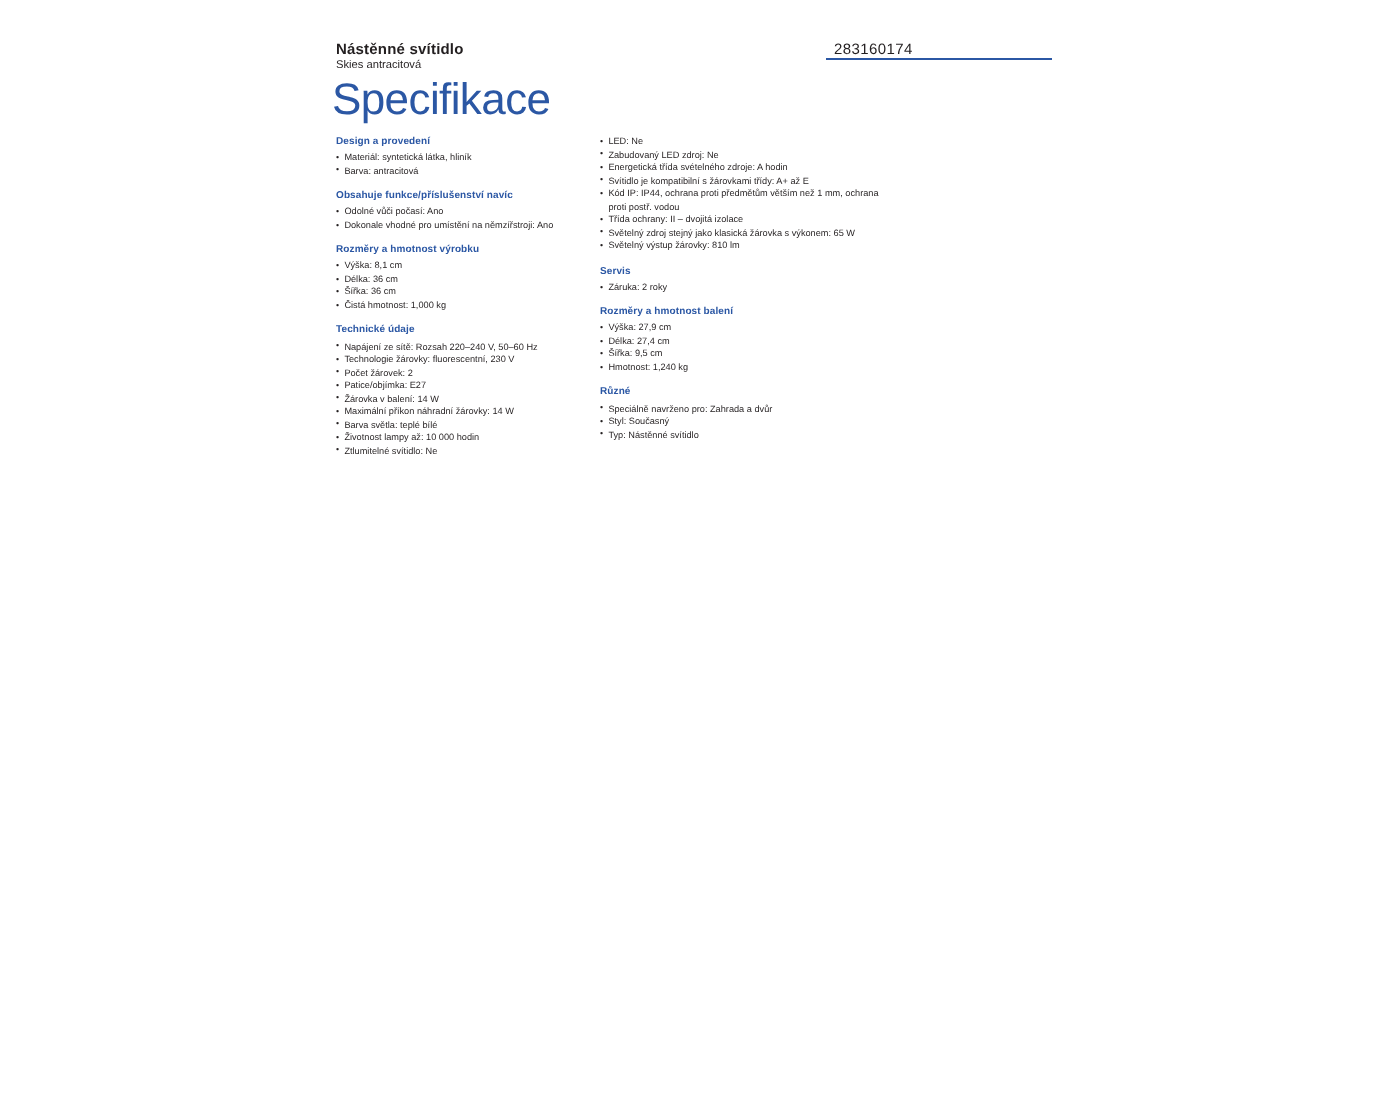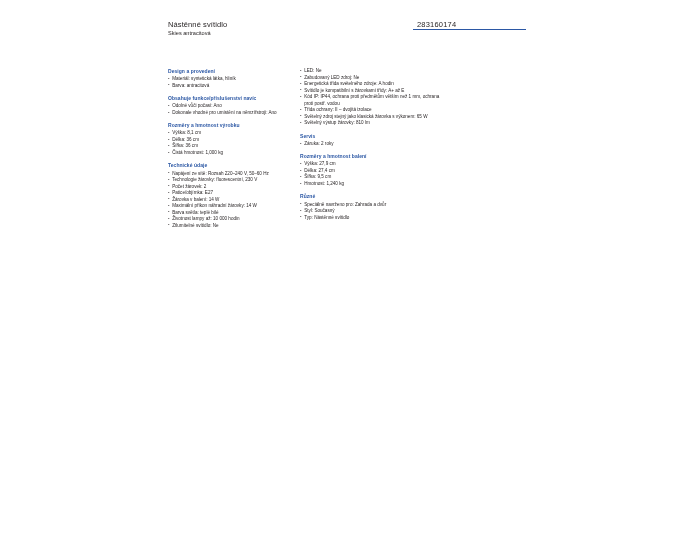--- a/index.html
+++ b/index.html
@@ -23,21 +23,21 @@
 
   
   .header {
     position: absolute;
     left: 168px;
     top: 20px;
     width: 360px;
   }
   .prod-name {
     font-size: 7.5px;
-    font-weight: normal;
+    font-weight: bold;
     color: #231f20;
     line-height: 1.25;
     letter-spacing: 0.1px;
   }
   .prod-sub {
     font-size: 5.6px;
     color: #231f20;
     line-height: 1.3;
     margin-top: 0.5px;
   }
@@ -125,20 +125,21 @@
 
 <div class="page">
 
   <div class="header">
     <div class="prod-name">Nástěnné svítidlo</div>
     <div class="prod-sub">Skies antracitová</div>
   </div>
   <div class="code-box"></div>
   <div class="code-text">283160174</div>
 
+  <div class="title">Specifikace</div>
 
   <div class="col col-left">
 
     <div class="sec">
       <div class="sec-head">Design a provedení</div>
       <ul class="bul">
         <li>Materiál: syntetická látka, hliník</li>
         <li>Barva: antracitová</li>
       </ul>
     </div>

